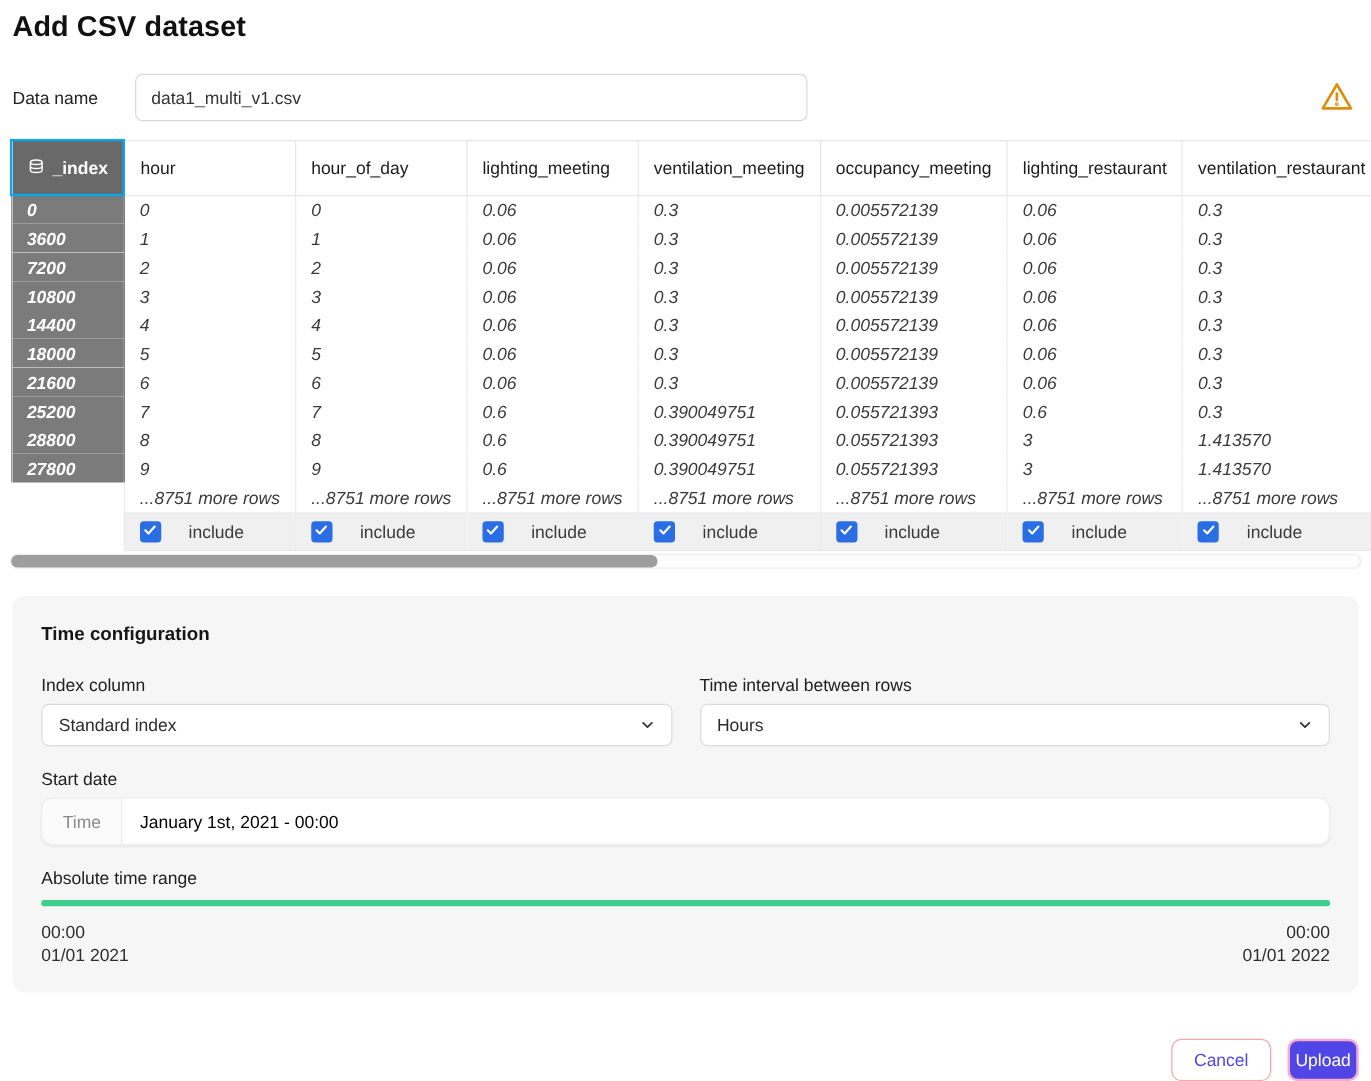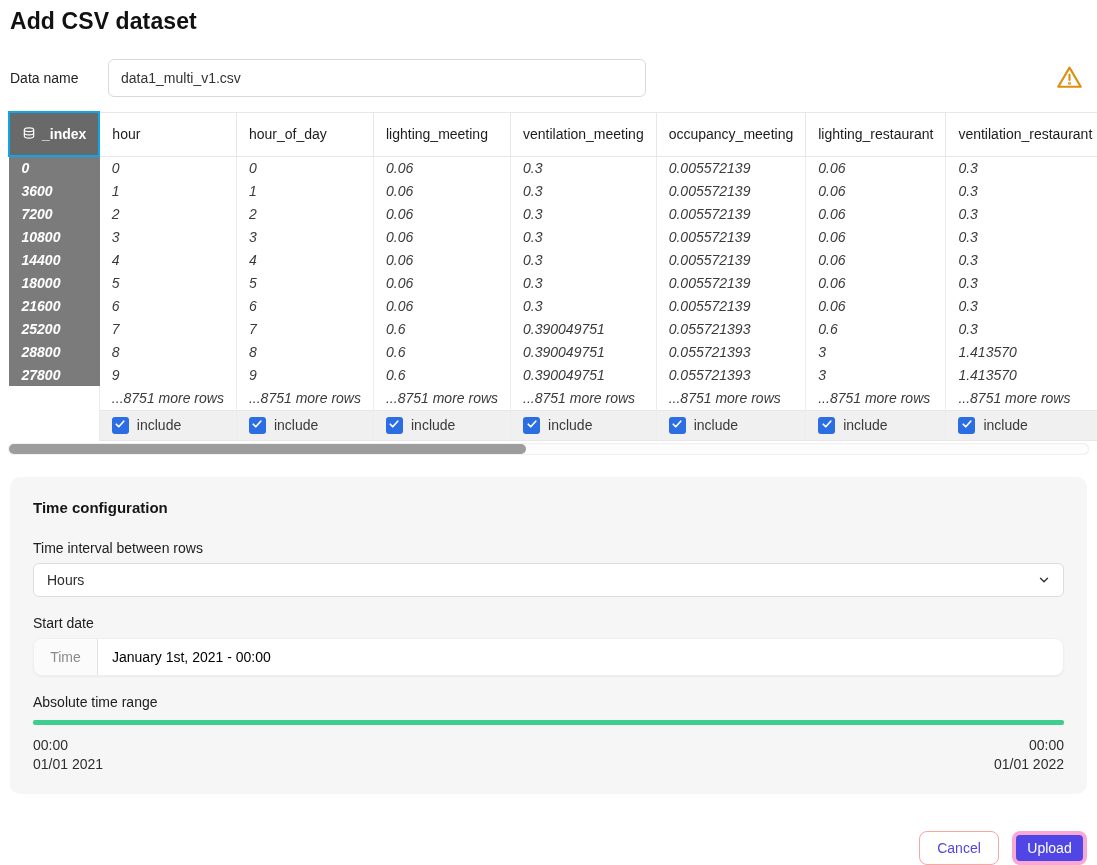--- a/index.html
+++ b/index.html
@@ -20,21 +20,21 @@
   th, td { font-size: 14px; text-align: left; padding: 0 12px; white-space: nowrap; overflow: hidden; }
   thead th { height: 44px; font-weight: 400; color: #1c1c1c; background: #fff; border: 1px solid #e7e7e7; border-left: none; vertical-align: middle; }
   thead th.idx-h { background: #696969; color: #fff; font-weight: 700; border: 2px solid #0ea5e9; }
   .idx-h-inner { display: flex; align-items: center; gap: 6px; }
   tbody td { height: 23px; font-style: italic; color: #3a3a3a; border-left: 1px solid #ececec; border-right: 1px solid #ececec; }
   tbody td.idx-c { background: #7b7b7b; color: #fff; font-weight: 700; border-left: 1px solid #7b7b7b; border-right: 1px solid #7b7b7b; }
   tr.more-row td { height: 24px; color: #3a3a3a; }
   tr.more-row td.idx-c, tr.include-row td.idx-c { background: #fff; border-left: none; border-right: 1px solid #ececec; }
   tr.include-row td { height: 30px; font-style: normal; background: #f0f0f1; border-top: 1px solid #e7e7e7; border-bottom: 1px solid #e7e7e7; }
   tr.include-row td.idx-c { background: #fff; border-top: none; border-bottom: none; }
-  .inc-wrap { display: flex; align-items: center; gap: 8px; }
+  .inc-wrap { display: flex; align-items: center; gap: 22px; }
   .checkbox { width: 17px; height: 17px; background: #2b6de3; border-radius: 3px; display: flex; align-items: center; justify-content: center; flex: 0 0 auto; cursor: pointer; }
 
   
   .hscroll-track { margin: 2px 0 0 8px; width: 1081px; height: 12px; border-radius: 7px; background: #fdfdfd; box-shadow: inset 0 0 2px rgba(0,0,0,.18); position: relative; }
   .hscroll-thumb { position: absolute; left: 1px; top: 1px; height: 10px; width: 517px; background: #9d9d9d; border-radius: 6px; cursor: grab; }
 
   
   .time-card { margin: 22px 0 0 10px; width: 1077px; background: #f6f6f7; border-radius: 10px; padding: 22px 23px 20px 23px; }
   .card-heading { font-size: 15px; font-weight: 700; color: #161616; margin-bottom: 24px; }
   .field-label { font-size: 14px; color: #202020; margin-bottom: 7px; }
@@ -51,21 +51,21 @@
   .range-label { font-size: 14px; color: #202020; margin: 4px 0 10px 0; }
   .range-bar { height: 5px; background: #3ecf8e; border-radius: 2px; margin-bottom: 11px; }
   .range-ends { display: flex; justify-content: space-between; }
   .range-end { font-size: 14px; color: #2e2e2e; line-height: 19px; }
   .range-end.right { text-align: right; }
 
   
   .footer { display: flex; justify-content: flex-end; gap: 13px; margin: 37px 10px 0 0; }
   .btn { height: 34px; border-radius: 8px; font-size: 14px; font-family: "Liberation Sans", sans-serif; cursor: pointer; display: flex; align-items: center; justify-content: center; }
   .btn-cancel { width: 80px; background: #fff; border: 1px solid #fca5a5; color: #4f46e5; }
-  .btn-upload { width: 75px; background: #4f46e5; border: 4px solid #f9a8d4; color: #fff; }
+  .btn-upload { width: 57px; background: #4f46e5; border: 2px solid #f9a8d4; color: #fff; }
 </style>
 </head>
 <body>
 
 <div class="page-title">Add CSV dataset</div>
 
 <div class="dataname-row">
   <div class="dataname-label">Data name</div>
   <input class="dataname-input" type="text" value="data1_multi_v1.csv" style="">
   <div class="warning-wrap">
@@ -300,20 +300,31 @@
 
 <div class="hscroll-track">
   <div class="hscroll-thumb"></div>
 </div>
 
 <div class="time-card">
   <div class="card-heading">Time configuration</div>
 
   <div class="selects-row">
     <div class="select-col">
+      <div class="field-label">Index column</div>
+      <div class="select-box">
+        <span>Standard index</span>
+        <span class="chevron">
+          <svg width="14" height="14" viewBox="0 0 24 24" fill="none" stroke="#333" stroke-width="2.4" stroke-linecap="round" stroke-linejoin="round">
+              <polyline points="6 9 12 15 18 9"></polyline>
+            </svg>
+        </span>
+      </div>
+    </div>
+    <div class="select-col">
       <div class="field-label">Time interval between rows</div>
       <div class="select-box">
         <span>Hours</span>
         <span class="chevron">
           <svg width="14" height="14" viewBox="0 0 24 24" fill="none" stroke="#333" stroke-width="2.4" stroke-linecap="round" stroke-linejoin="round">
               <polyline points="6 9 12 15 18 9"></polyline>
             </svg>
         </span>
       </div>
     </div>

